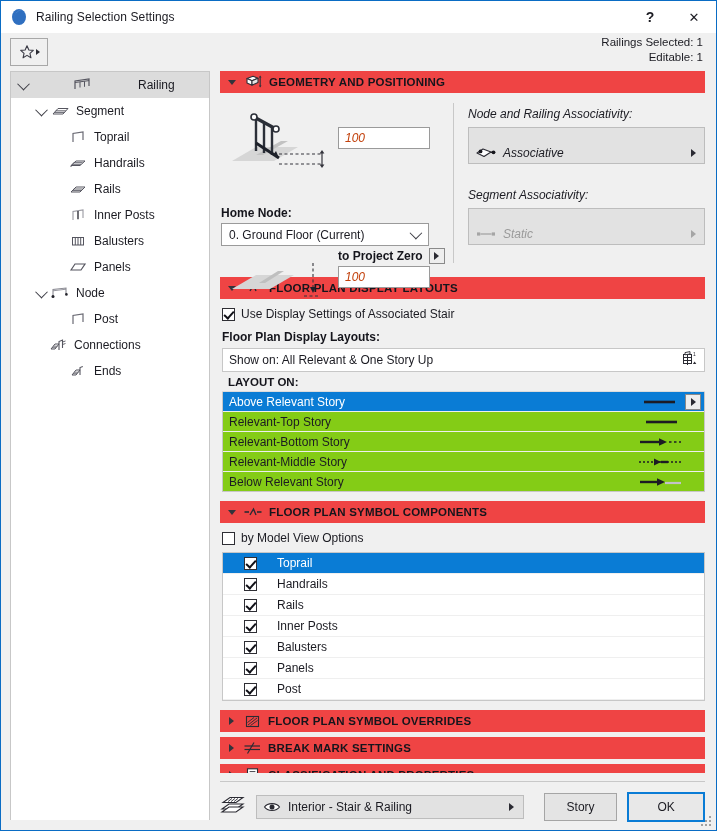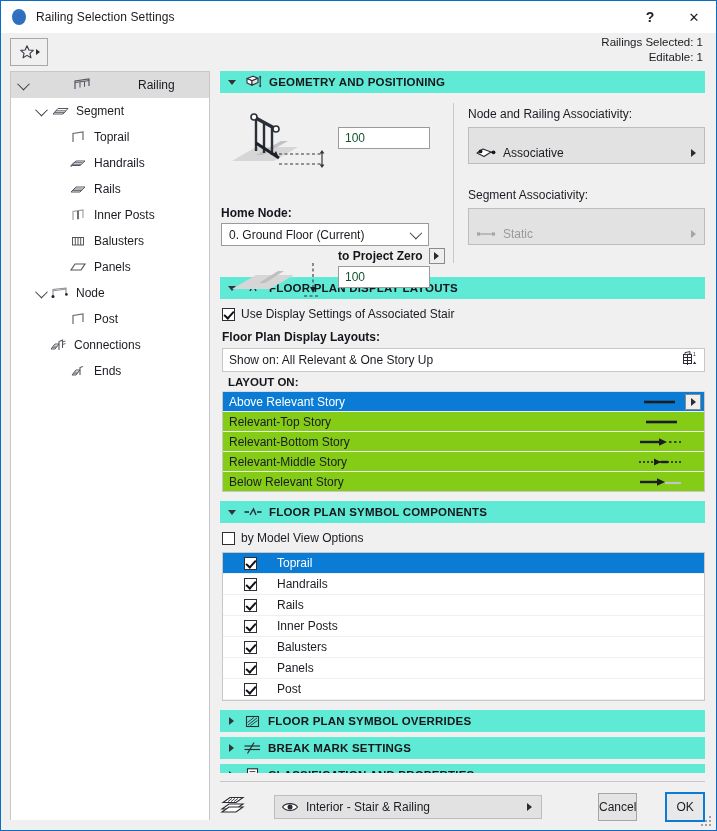--- a/index.html
+++ b/index.html
@@ -116,21 +116,21 @@
     margin: 0 11px 0 10px;
     display: flex; flex-direction: column;
   }
   .scroll-area {
     flex: 1 1 auto; min-height: 0;
     overflow: hidden;
   }
 
   .section-header {
     height: 22px;
-    background: #5eead4;
+    background: #ef4444;
     display: flex; align-items: center;
     padding-left: 6px;
     margin-bottom: 0;
     cursor: default;
   }
   .sec-tri-down {
     width: 0; height: 0;
     border-top: 5px solid #33333b;
     border-left: 4px solid transparent;
     border-right: 4px solid transparent;
@@ -154,30 +154,30 @@
     display: flex;
     position: relative;
     height: 184px;
     box-sizing: border-box;
   }
   .geom-left { width: 225px; flex: 0 0 225px; position: relative; }
   .geom-divider {
     width: 1px; background: #c8c8c8;
     margin: 2px 14px 8px 8px;
   }
-  .geom-right { flex: 1 1 auto; position: relative; padding-top: 6px;}
+  .geom-right { flex: 1 1 auto; position: relative; padding-top: 6px; font-style: italic;}
 
   .prev-img { position: absolute; }
   .num-field {
     border: 1px solid #9a9a9a;
     background: #ffffff;
     height: 22px; width: 92px;
     display: flex; align-items: center;
     padding: 0 6px; box-sizing: border-box;
-    font-size: 12px; color: #14532d;
+    font-size: 12px; color: #c2410c; font-style: italic;
   }
   .lbl { font-size: 12px; color: #1b1b22; }
   .lbl-b { font-size: 12px; font-weight: bold; color: #15151c; }
 
   .combo {
     height: 23px;
     border: 1px solid #9a9a9a;
     background: #ffffff;
     display: flex; align-items: center;
     padding: 0 4px 0 7px; box-sizing: border-box;
@@ -280,21 +280,21 @@
     background: #fff;
   }
   .comprow.selected { background: #0a7cd5; color: #ffffff; }
   .comprow .cbwrap { width: 54px; flex:0 0 54px; display: flex; justify-content: center; }
 
   
   .footer-sep { height:1px; background:#c8c8c8; margin: 8px 0 0 0; }
   .footer {
     height: 46px; flex: 0 0 46px;
     display: flex; align-items: center;
-    gap: 28px;
+    gap: 10px;
     padding-top: 2px;
   }
   .layer-combo {
     flex: 0 0 268px;
     height: 24px;
     background: #e2e2e2;
     border: 1px solid #bdbdbd;
     display: flex; align-items: center;
     padding: 0 4px 0 6px; box-sizing: border-box;
     font-size: 12px; cursor: default;
@@ -803,21 +803,21 @@
           <span style="display:flex;align-items:center;margin-right:7px;">
             <svg width="18" height="12" viewBox="0 0 18 12">
               <path d="M1.5 6 C4.5 1.5, 13.5 1.5, 16.5 6 C13.5 10.5, 4.5 10.5, 1.5 6 Z" fill="#fff" stroke="#2b2b33" stroke-width="1.1"></path>
               <circle cx="9" cy="6" r="2.5" fill="#2b2b33"></circle>
             </svg>
           </span>
           <span class="lv">Interior - Stair &amp; Railing</span>
           <span class="tri-r"></span>
         </div>
         <div style="flex:1 1 auto;"></div>
-        <div class="btn">Cancel</div>
+        <div class="btn">Story</div>
         <div class="btn primary">OK</div>
       </div>
     </div>
   </div>
 
   <span class="grip">
     <svg width="12" height="12" viewBox="0 0 12 12">
       <g fill="#a0a0a0">
         <rect x="8" y="8" width="2" height="2"></rect>
           <rect x="4" y="8" width="2" height="2"></rect>

